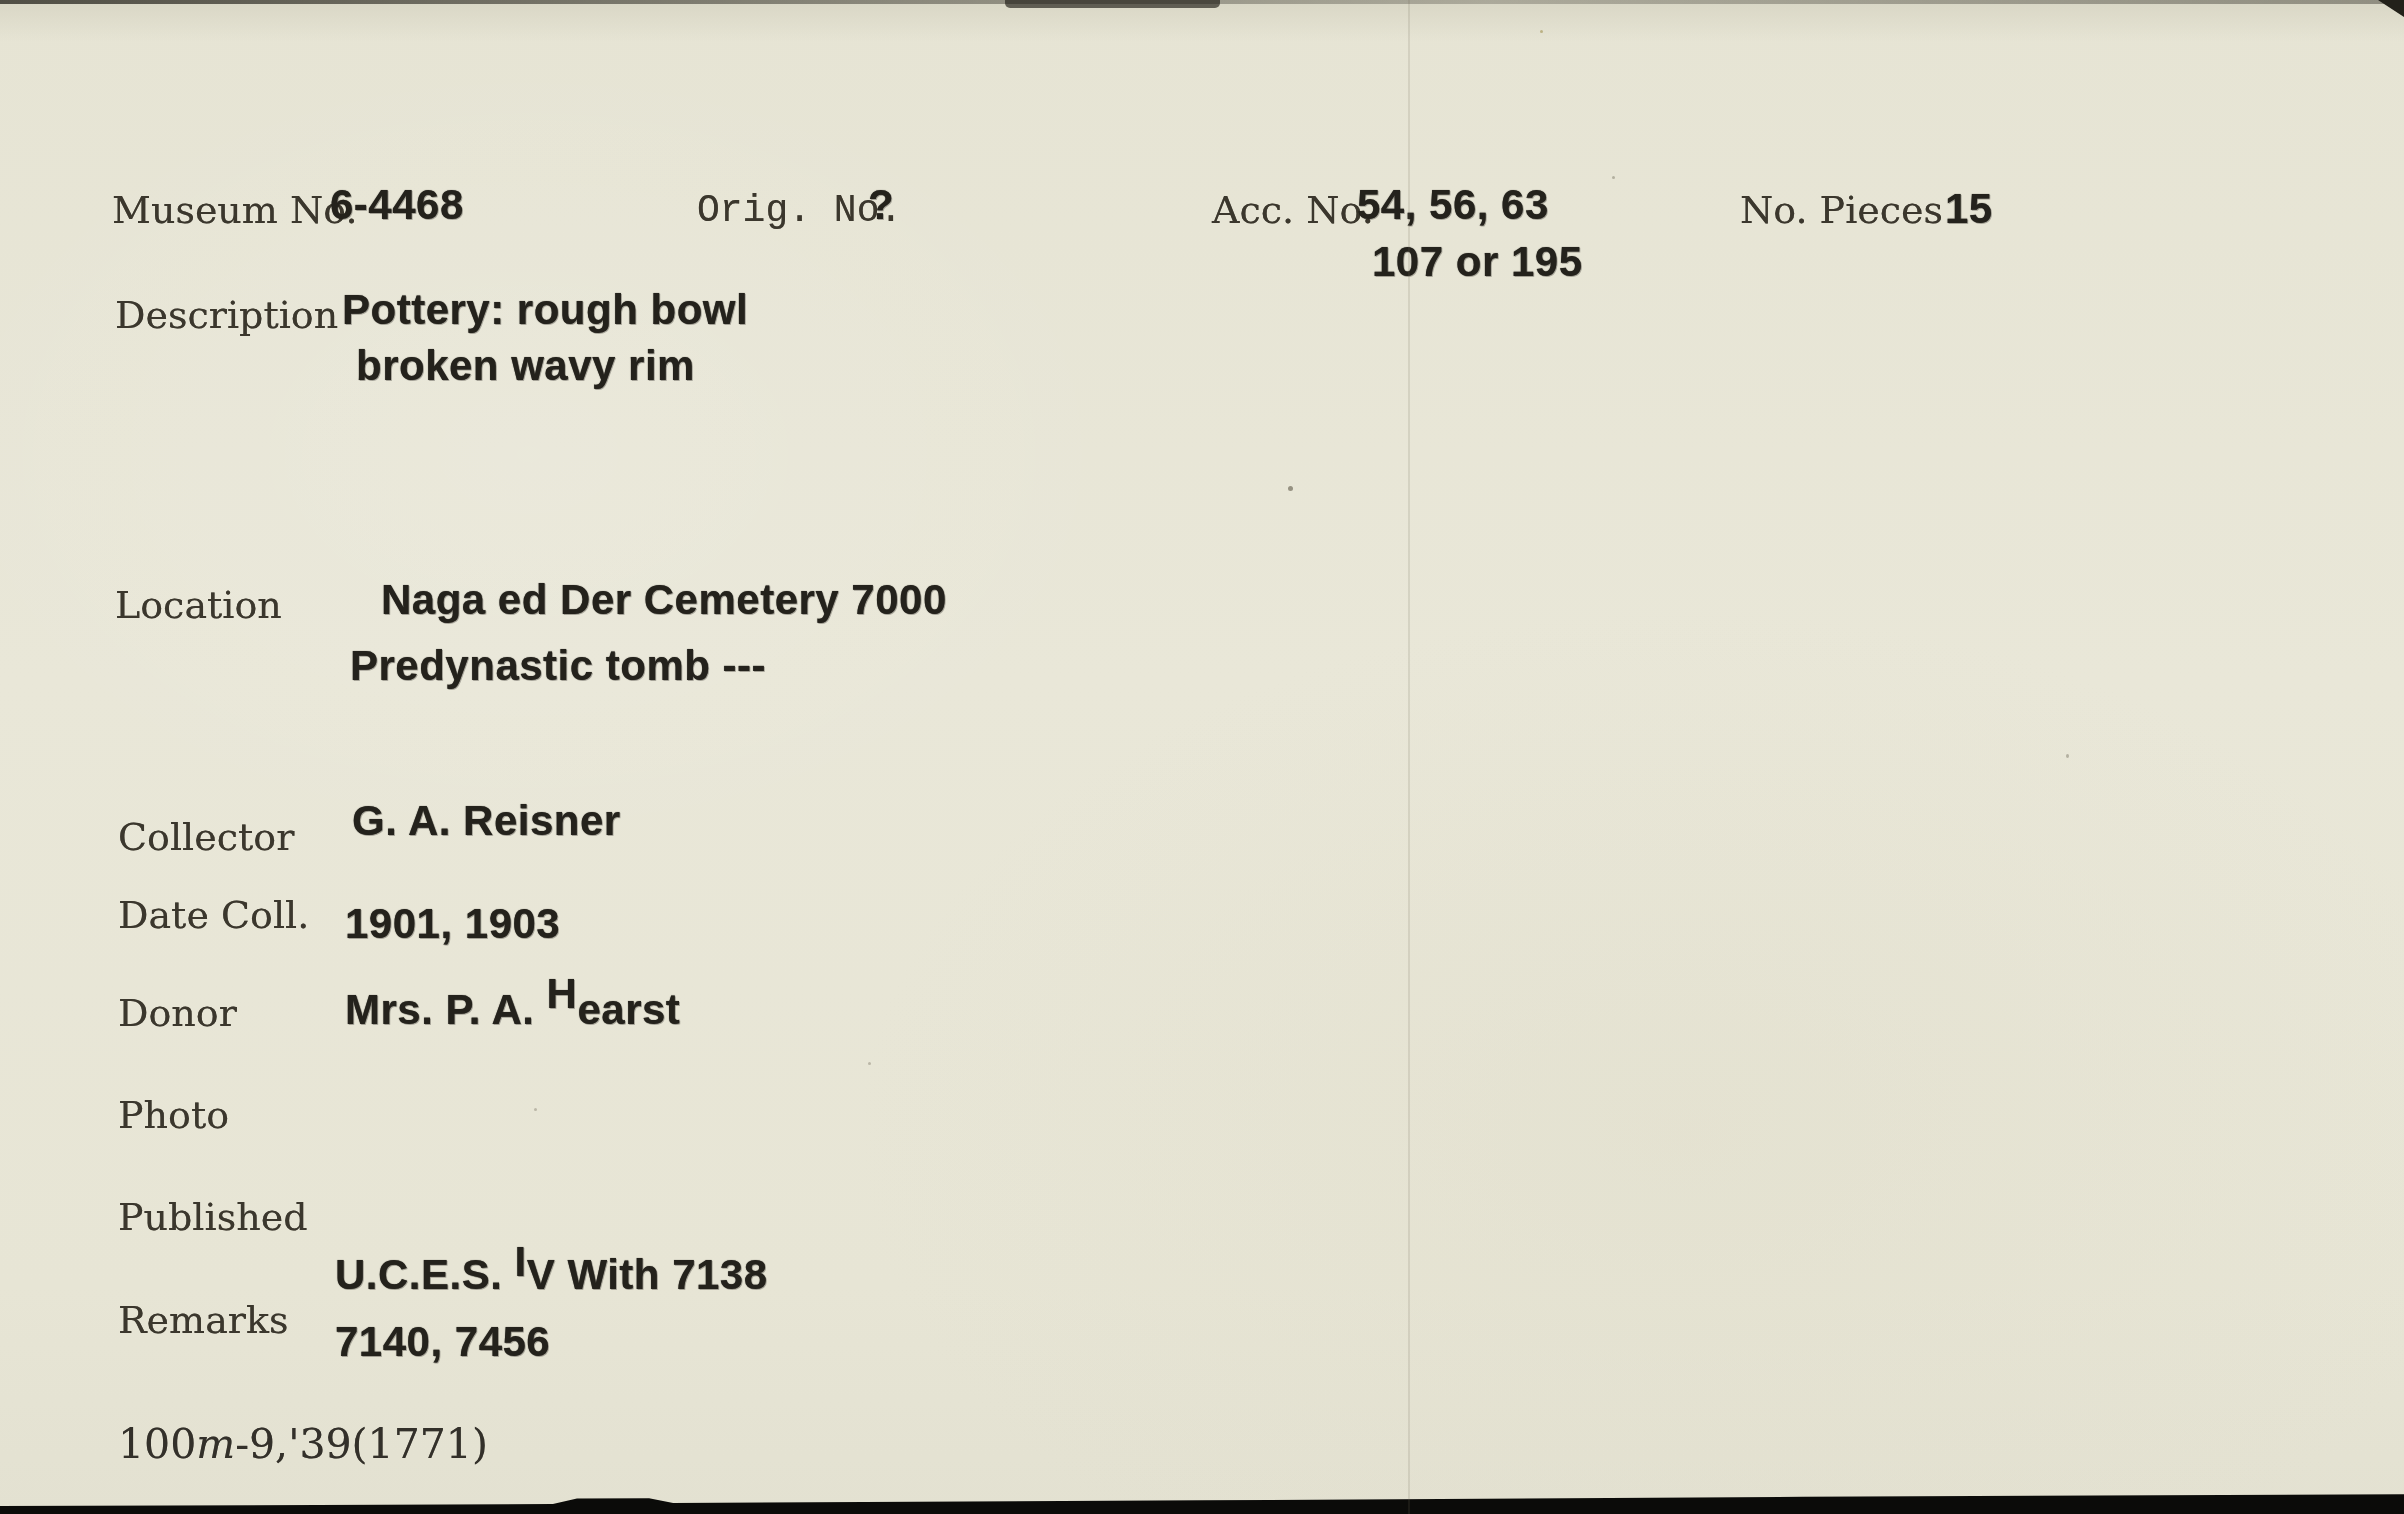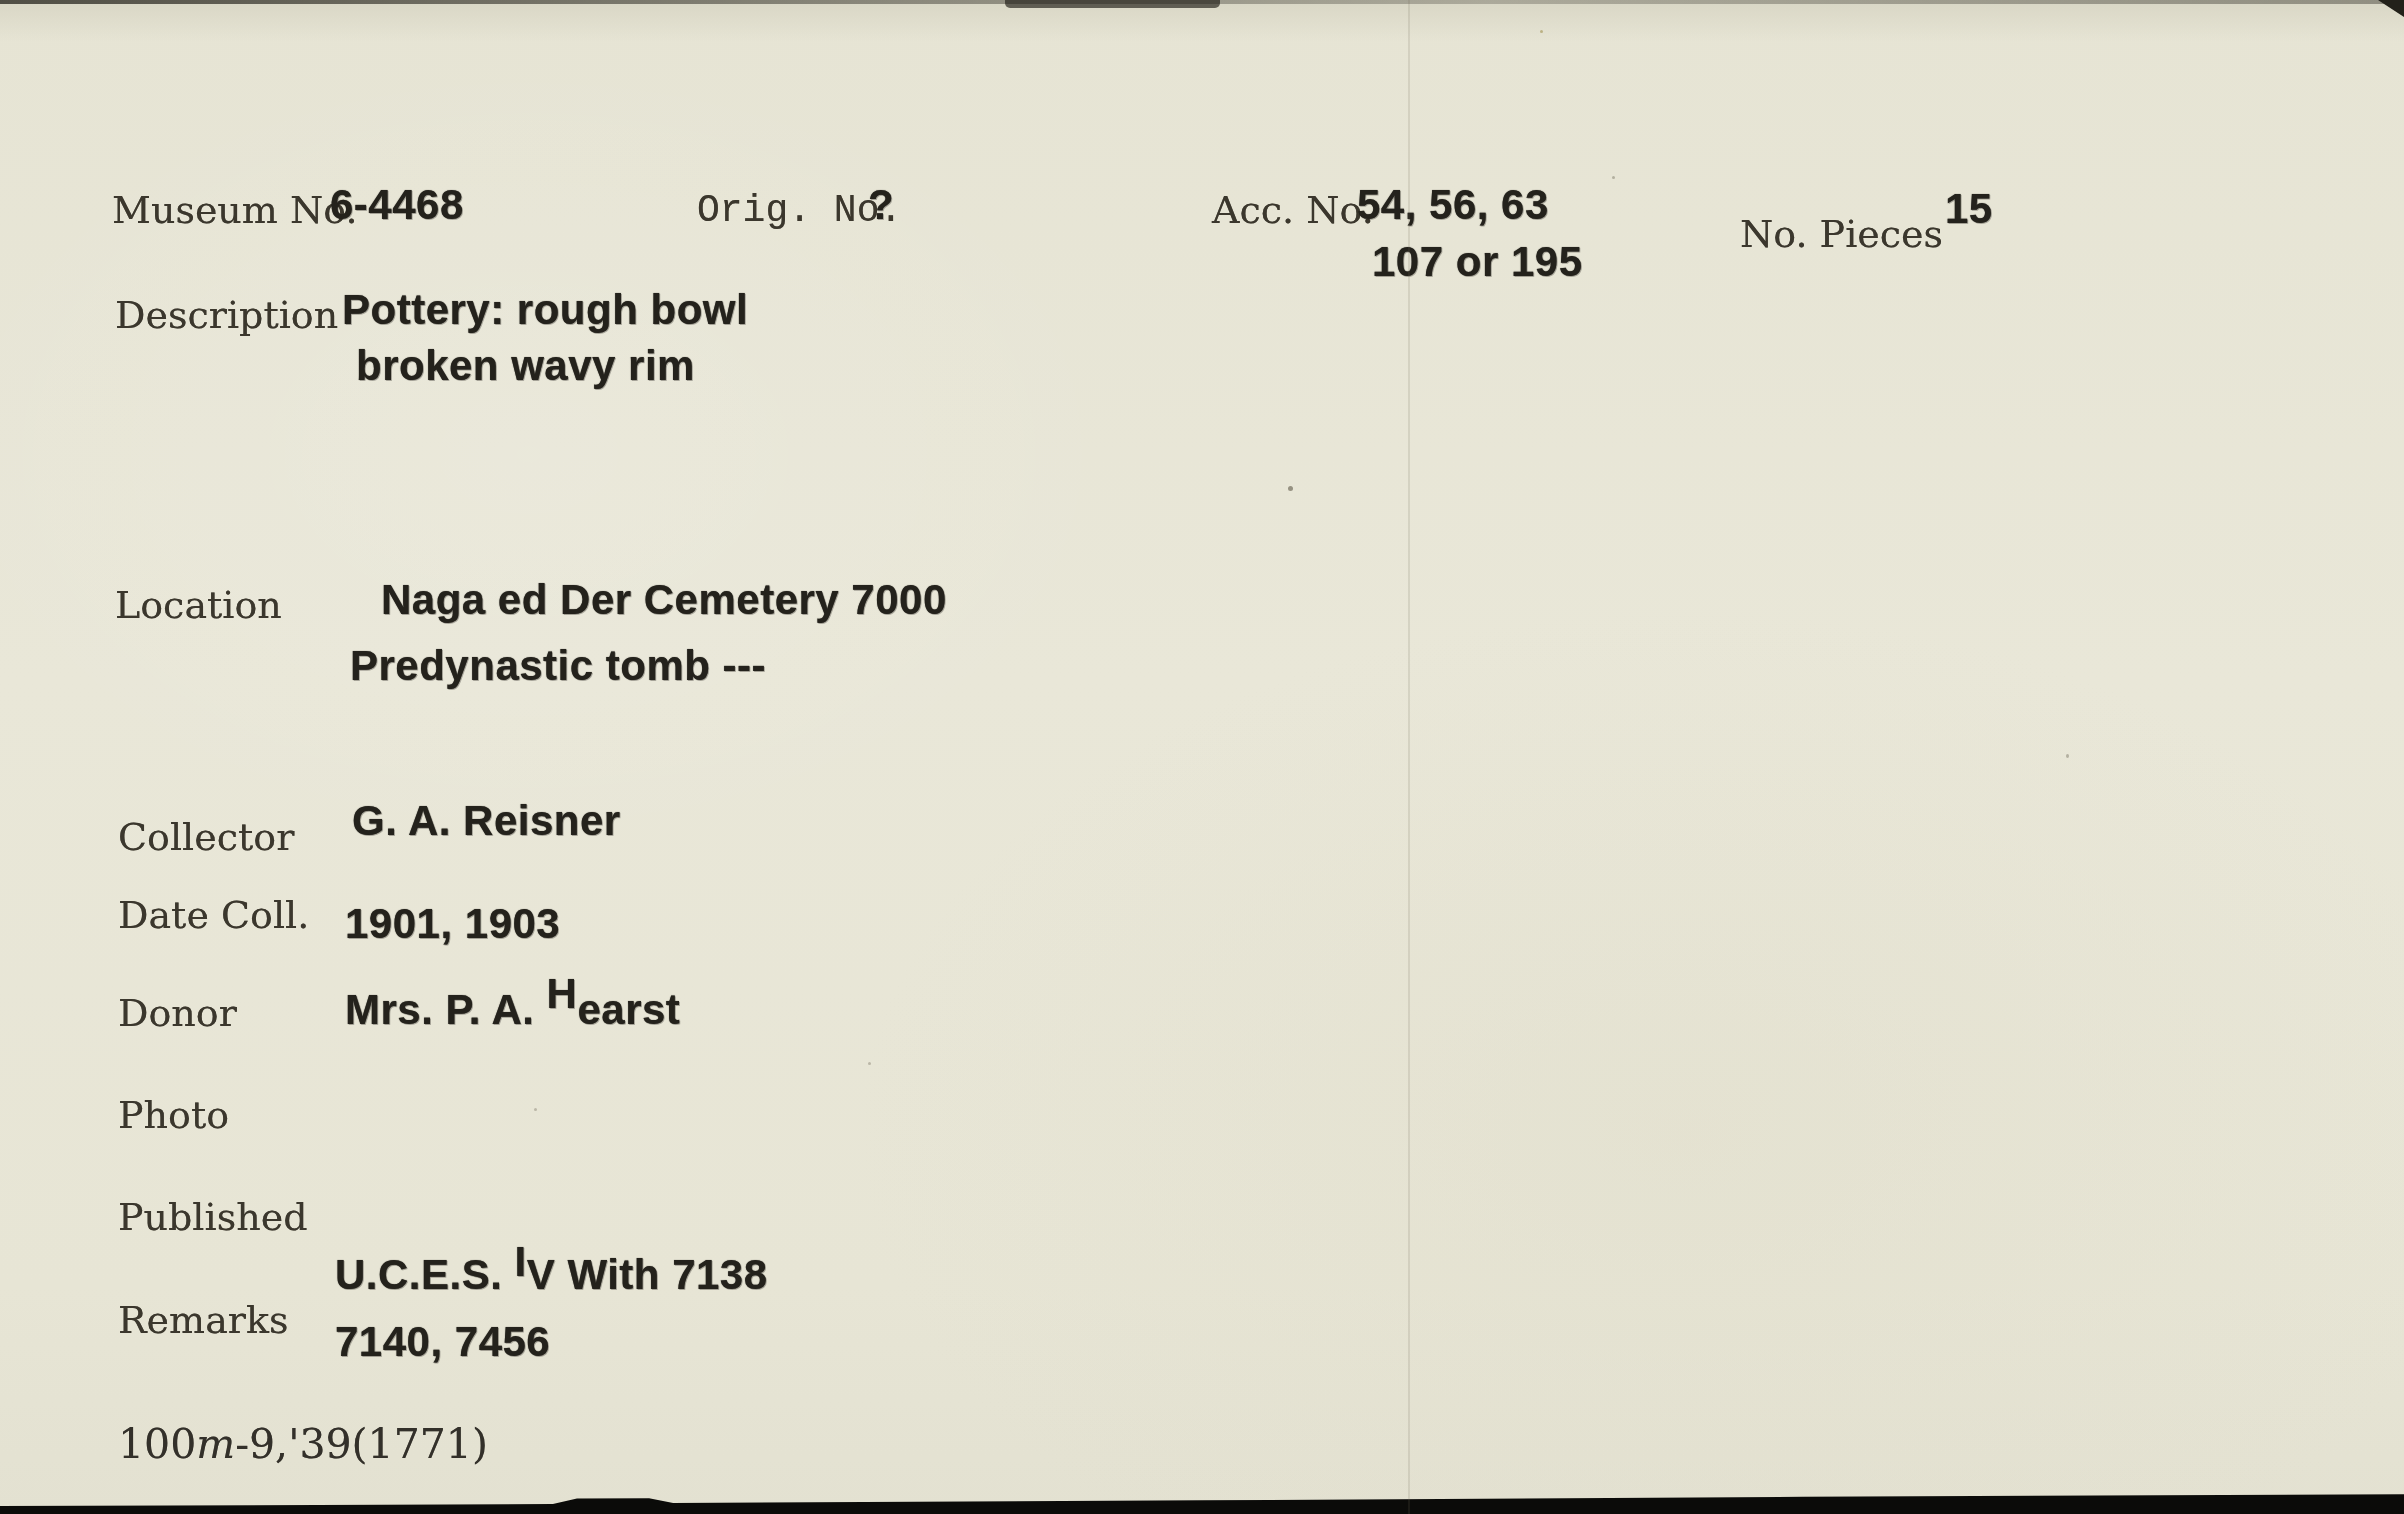--- a/index.html
+++ b/index.html
@@ -51,21 +51,21 @@
   .footer-note .ital{font-style:italic;}
 
   
   .l-museum {left:112px; top:190px;}
   .v-museum {left:330px; top:183px;}
   .l-orig   {left:697px; top:190px;font-family:Liberation Mono, monospace;}
   .v-orig   {left:868px; top:183px;}
   .l-acc    {left:1212px;top:190px;}
   .v-acc1   {left:1357px;top:183px;}
   .v-acc2   {left:1372px;top:240px;}
-  .l-pieces {left:1740px;top:190px;margin-top:24px;}
+  .l-pieces {left:1740px;top:190px;}
   .v-pieces {left:1945px;top:171px;margin-top:16px;}
   .l-desc   {left:115px; top:295px;}
   .v-desc1  {left:342px; top:288px;}
   .v-desc2  {left:356px; top:344px;}
   .l-loc    {left:115px; top:585px;}
   .v-loc1   {left:345px; top:578px;margin-left:36px;}
   .v-loc2   {left:350px; top:644px;}
   .l-coll   {left:118px; top:793px;margin-top:24px;}
   .v-coll   {left:352px; top:799px;}
   .l-date   {left:118px; top:895px;}

